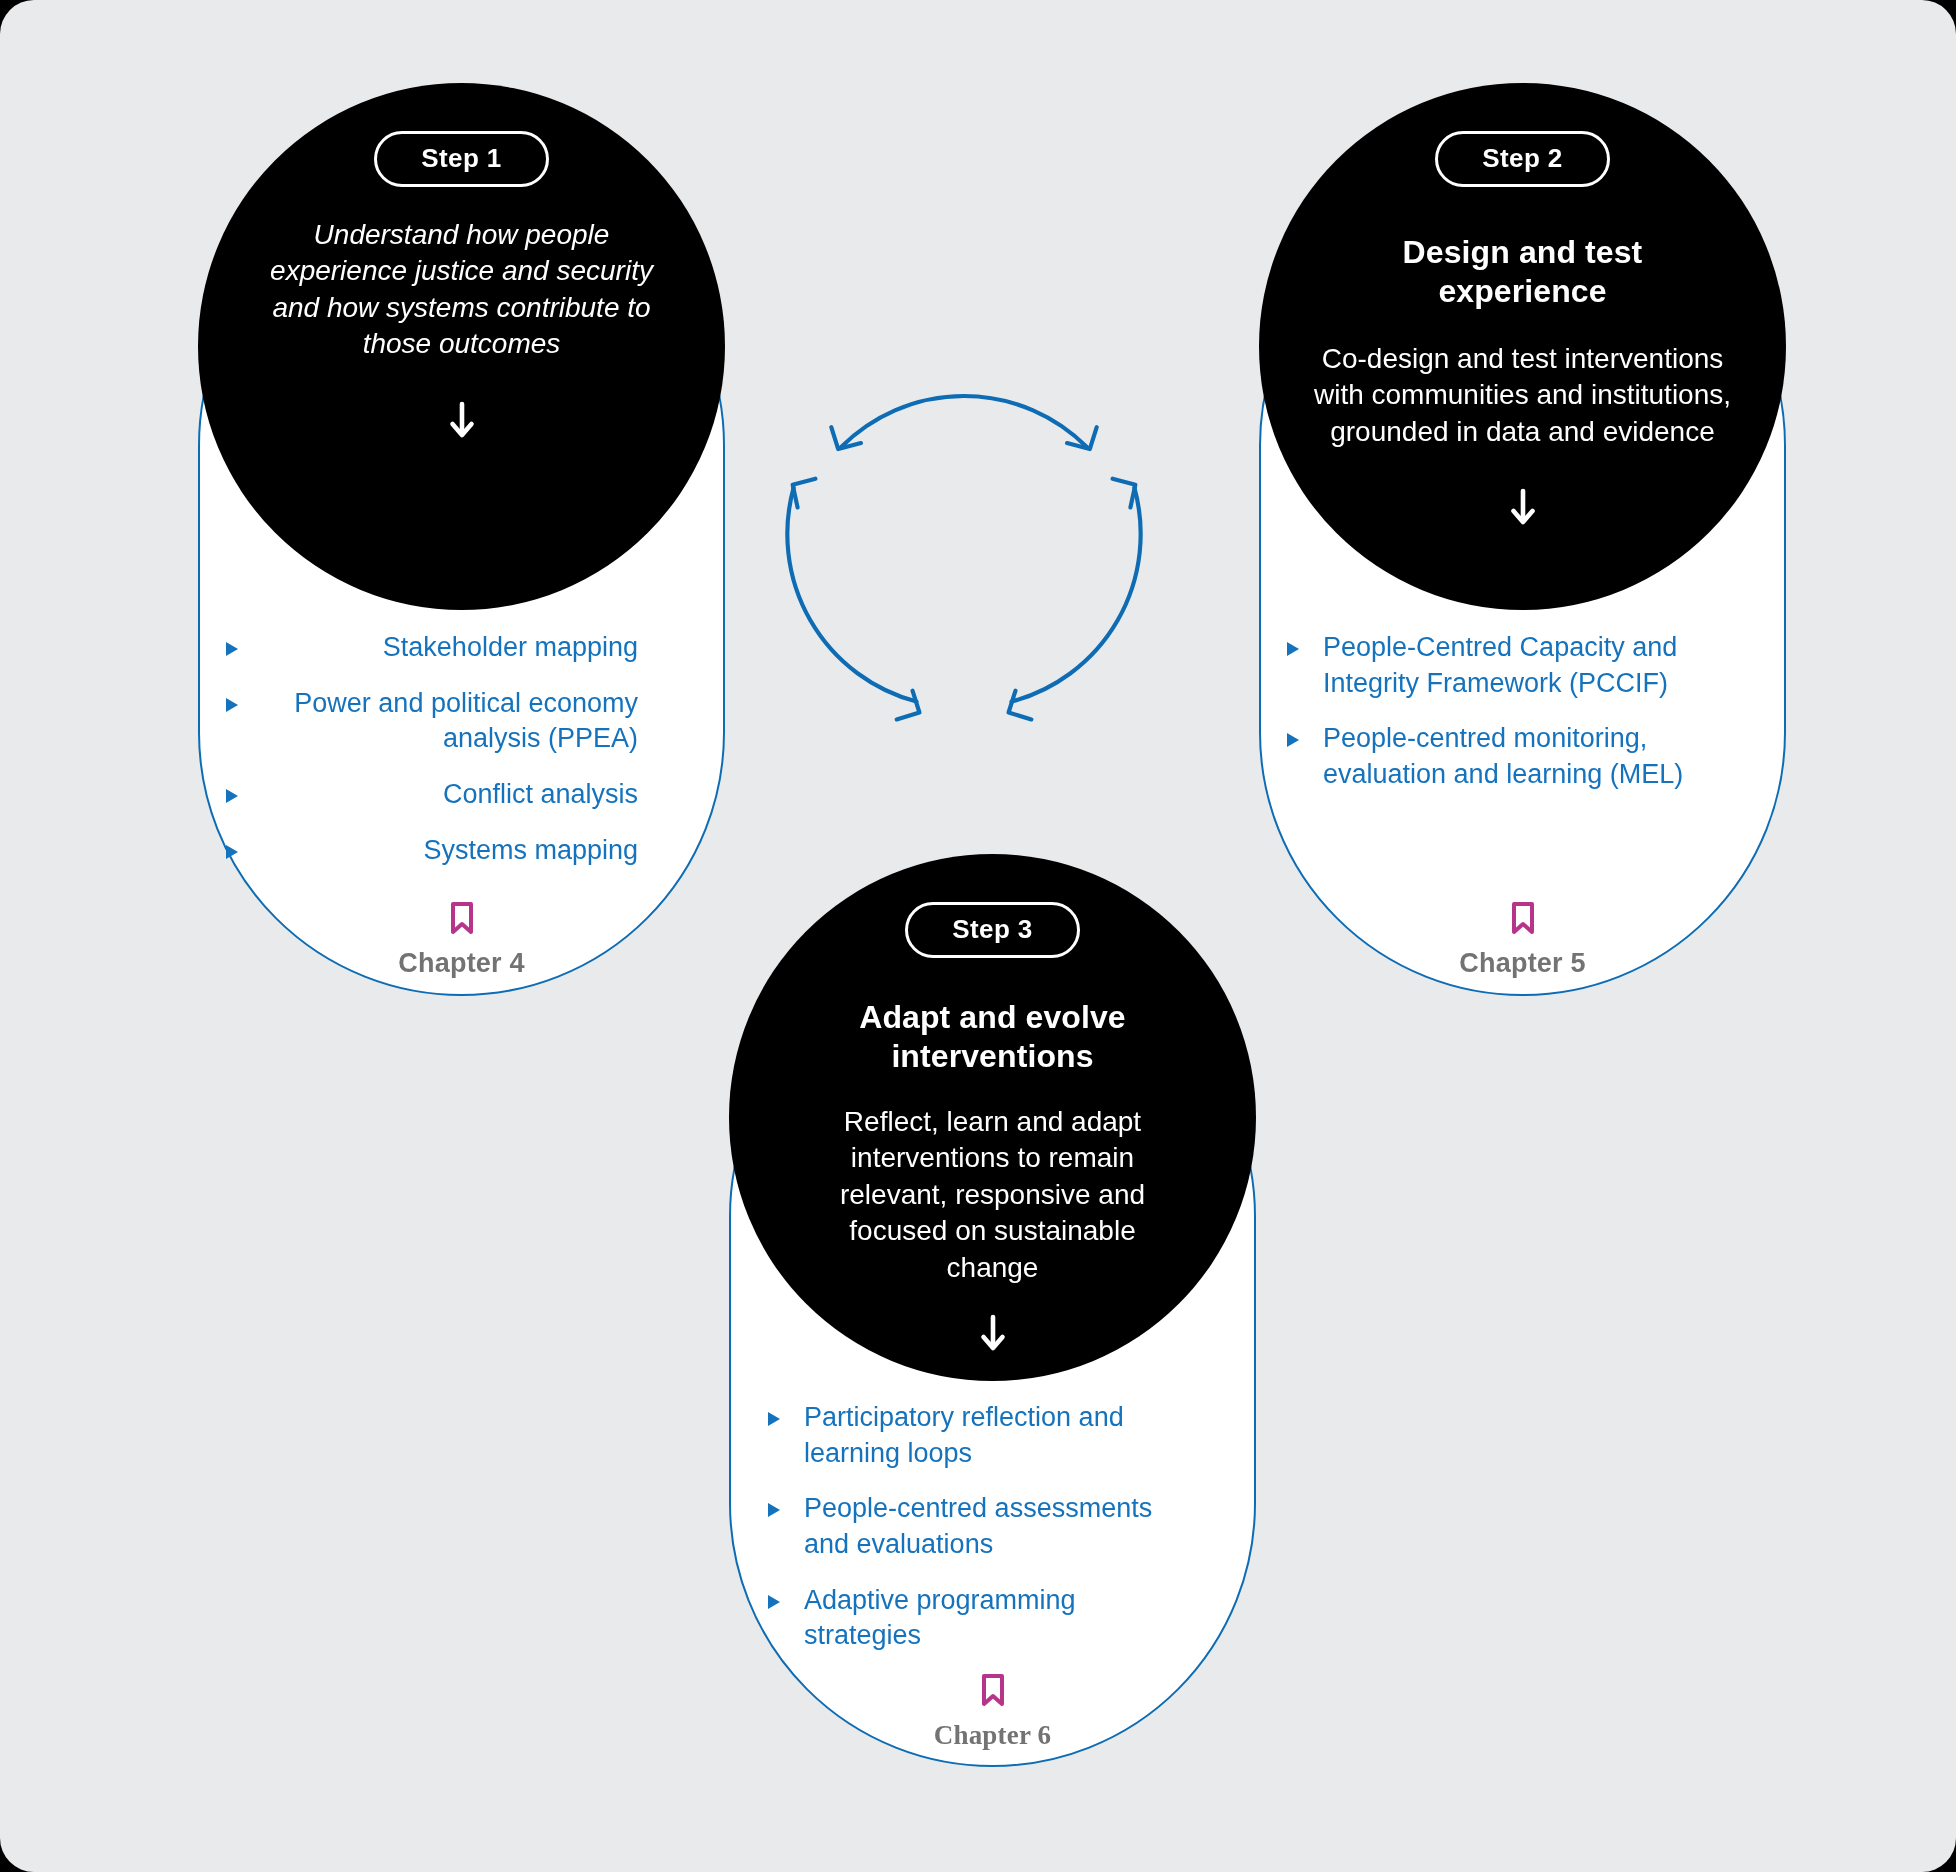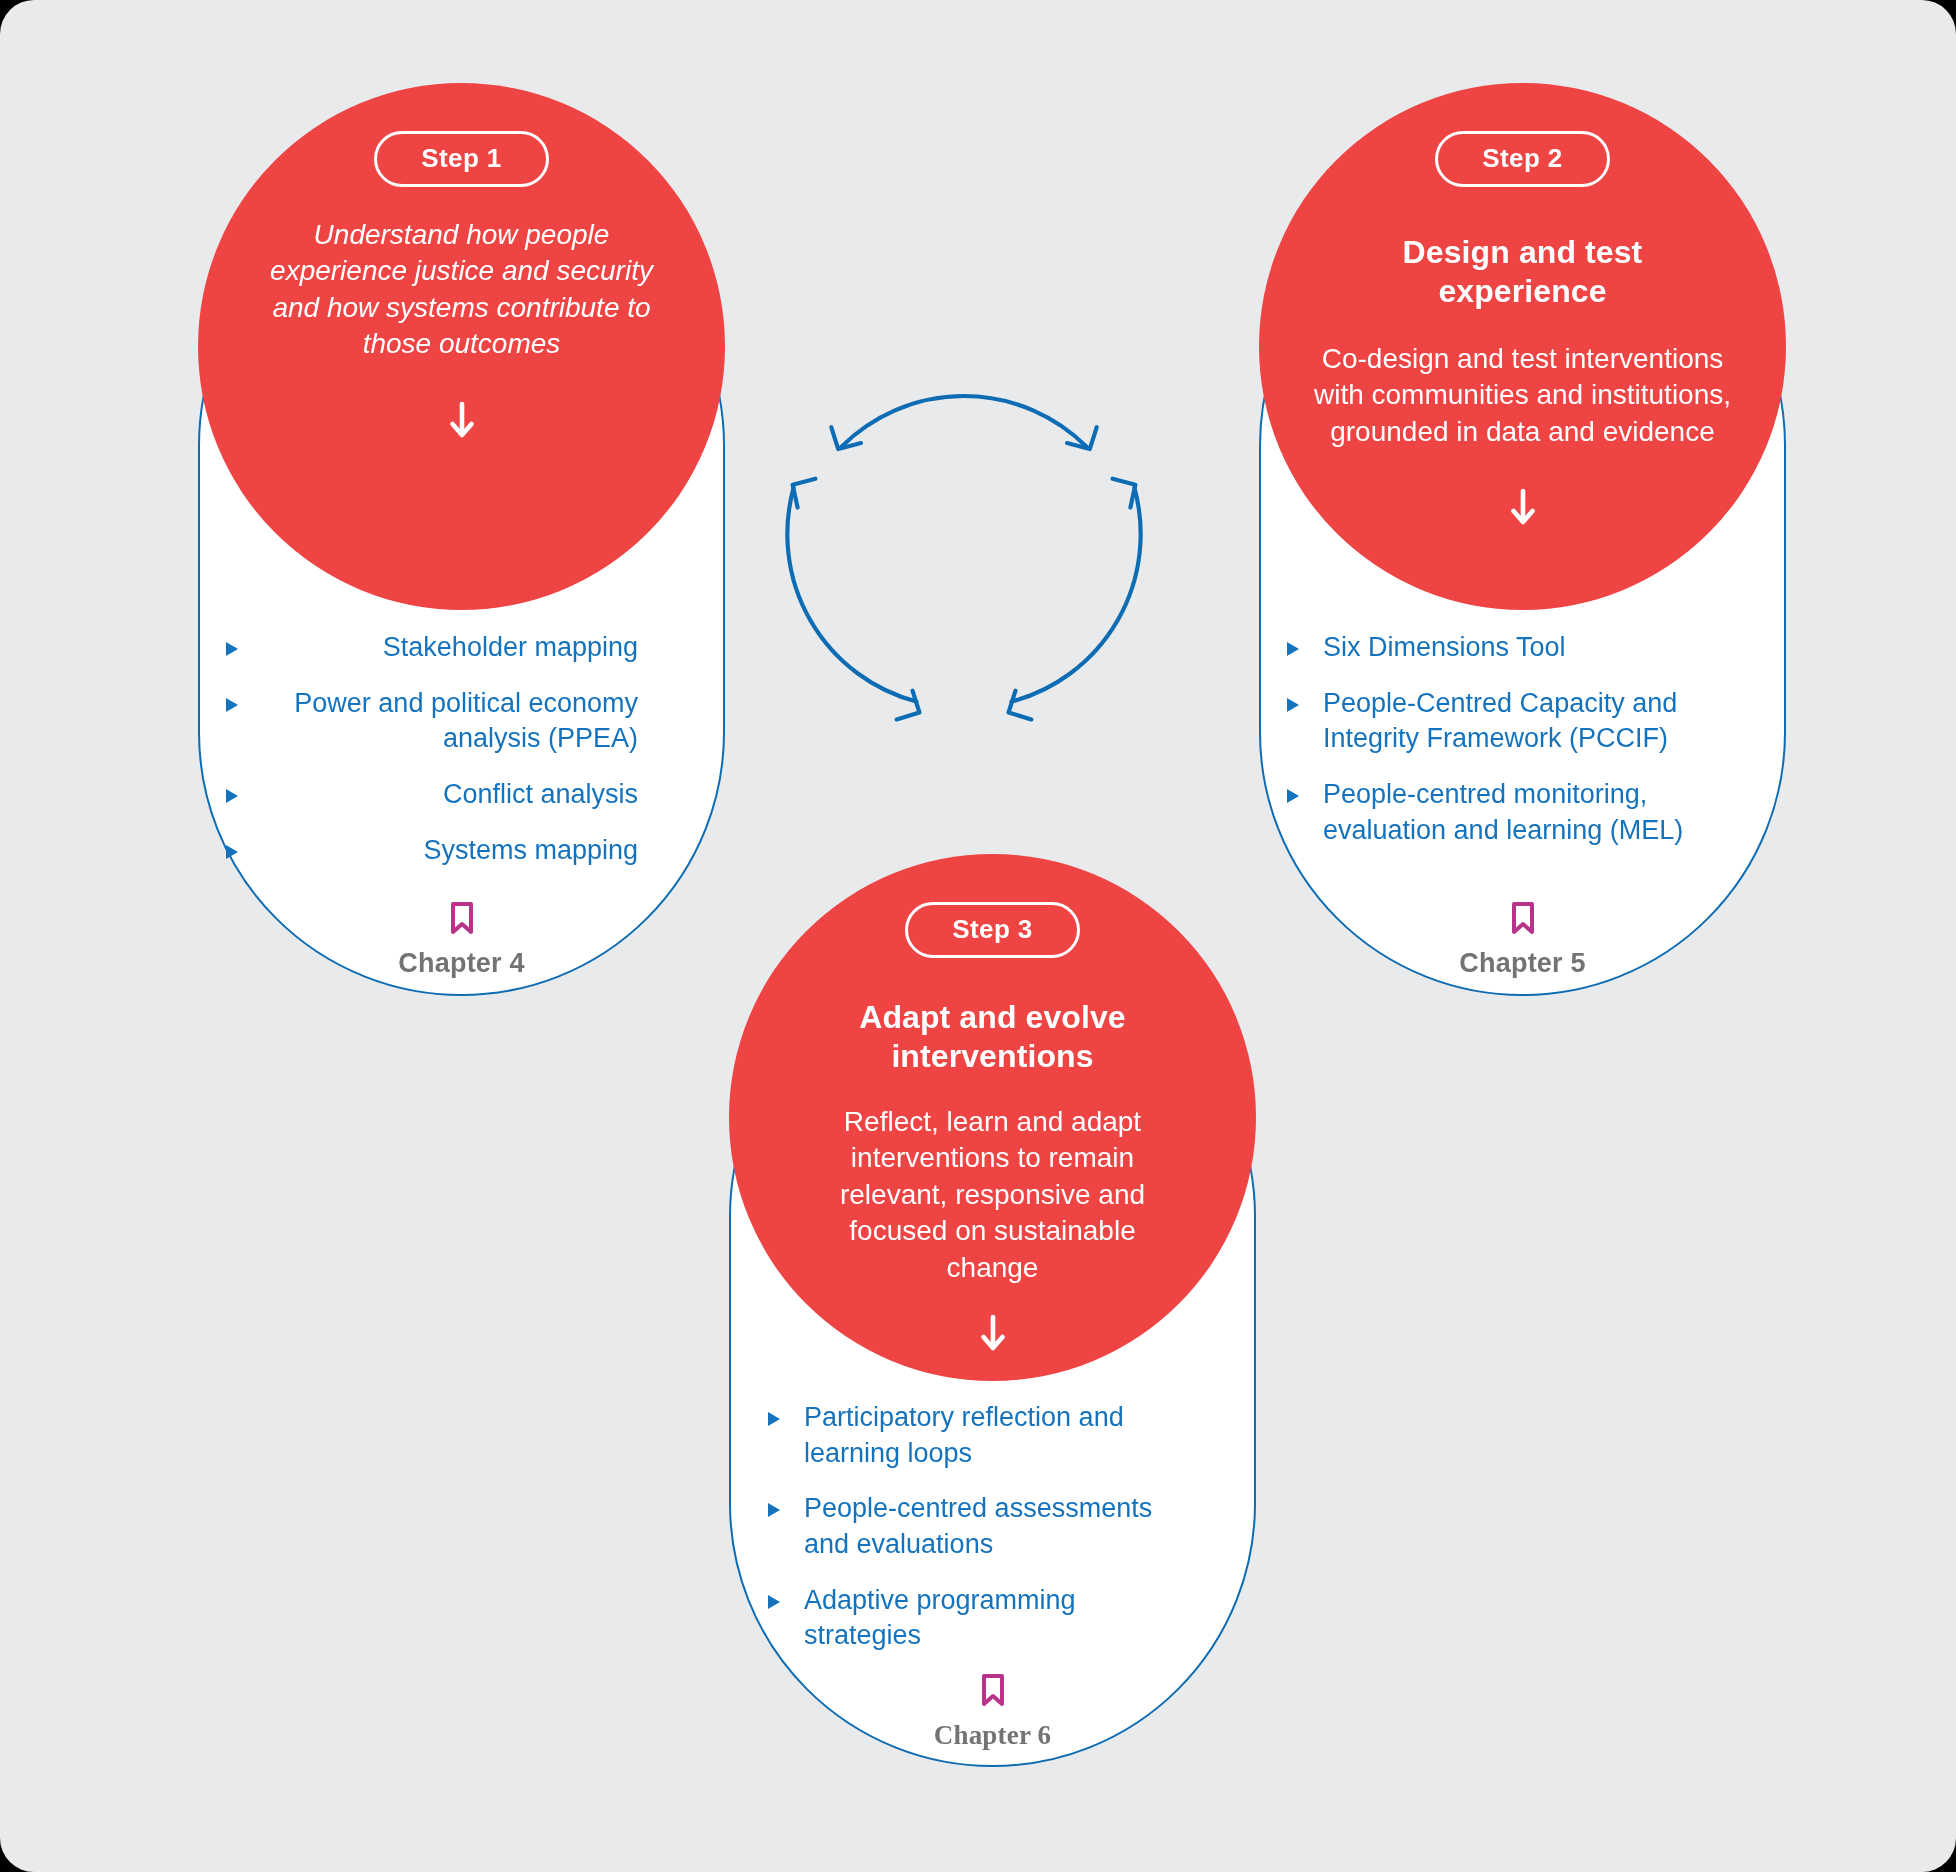--- a/index.html
+++ b/index.html
@@ -31,21 +31,21 @@
     background: #ffffff;
     border: 2px solid #0d6cb4;
     border-radius: 9899px;
     overflow: visible;
   }
 
   
   .step-head {
     position: absolute;
     border-radius: 50%;
-    background: #ef4444;
+    background: #000000;
     display: flex;
     flex-direction: column;
     align-items: center;
     box-sizing: border-box;
     z-index: 3;
   }
 
   .step-pill {
     box-sizing: border-box;
     border: 3px solid #ffffff;
@@ -230,28 +230,20 @@
     </span>
   </div>
 
   <ul class="tool-list" style="left:1283px; top:630px; width:446px;">
     <li class="tool-item">
       <span class="tool-marker">
         <svg width="20" height="20" viewBox="0 0 20 20">
             <path d="M4 3 L16 10 L4 17 Z" fill="#1573bd"></path>
           </svg>
       </span>
-      <span class="tool-text">Six Dimensions Tool</span>
-    </li>
-    <li class="tool-item">
-      <span class="tool-marker">
-        <svg width="20" height="20" viewBox="0 0 20 20">
-            <path d="M4 3 L16 10 L4 17 Z" fill="#1573bd"></path>
-          </svg>
-      </span>
       <span class="tool-text">People-Centred Capacity and Integrity Framework (PCCIF)</span>
     </li>
     <li class="tool-item">
       <span class="tool-marker">
         <svg width="20" height="20" viewBox="0 0 20 20">
             <path d="M4 3 L16 10 L4 17 Z" fill="#1573bd"></path>
           </svg>
       </span>
       <span class="tool-text">People-centred monitoring, evaluation and learning (MEL)</span>
     </li>

